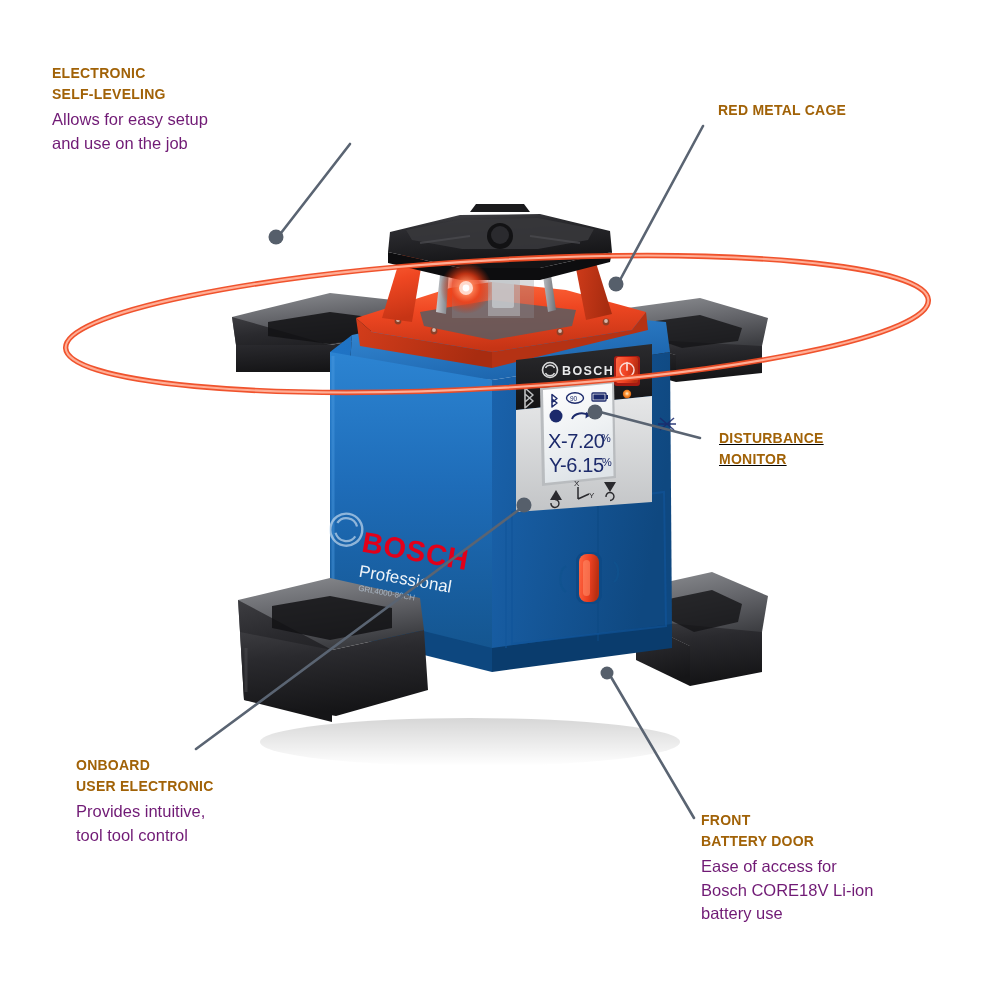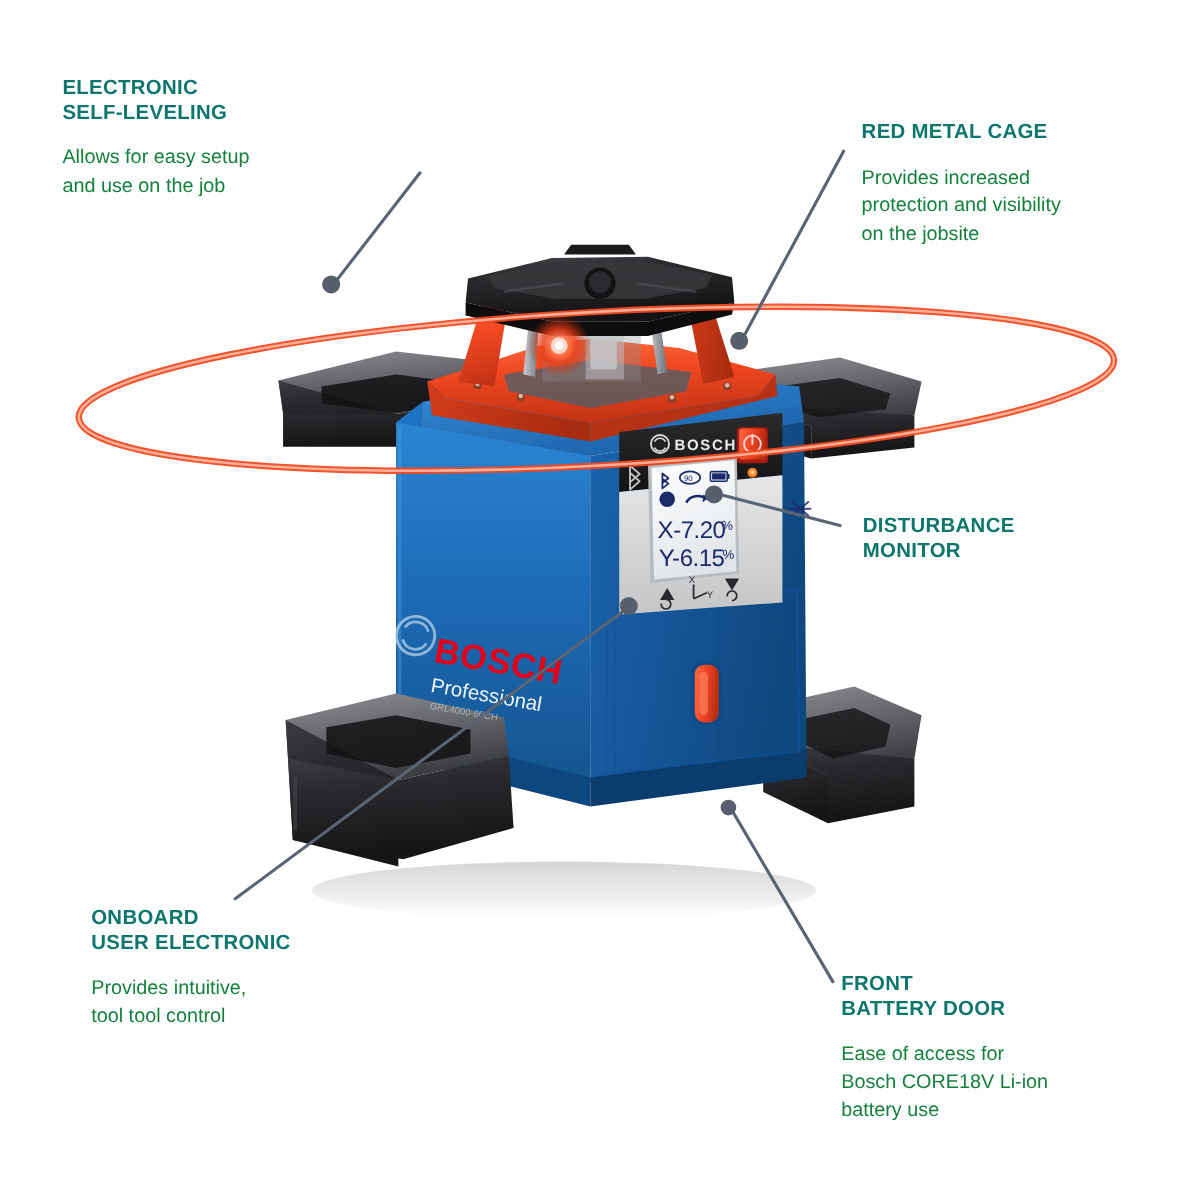--- a/index.html
+++ b/index.html
@@ -8,37 +8,37 @@
     width:1000px;height:1000px;position:relative;overflow:hidden;
     font-family:"Liberation Sans", sans-serif;
     -webkit-font-smoothing:antialiased;
   }
   #stage{position:absolute;left:0;top:0;width:1000px;height:1000px;background:#fff;}
 
   
   .callout{position:absolute;}
   .callout .title{
     font-weight:bold;
-    font-size:17px;
+    font-size:14px;
     line-height:20.5px;
     letter-spacing:0.25px;
-    color:#0f766e;
+    color:#a16207;
     white-space:pre-line;
   }
   .callout .body{
     font-size:16.5px;
     line-height:23.5px;
-    color:#15803d;
+    color:#701a75;
     white-space:pre-line;
-    margin-top:16px;
+    margin-top:4px;
   }
 
   #c-self-leveling{left:52px;  top:63px;  width:280px;}
   #c-red-cage{     left:718px; top:100px; width:270px;}
-  #c-disturbance{  left:719px; top:428px; width:275px;}
+  #c-disturbance{  left:719px; top:428px; width:275px;text-decoration:underline;}
   #c-onboard{      left:76px;  top:755px; width:260px;}
   #c-battery{      left:701px; top:810px; width:280px;}
 
   
   svg.layer{position:absolute;left:0;top:0;width:1000px;height:1000px;overflow:visible;}
   #leaders{z-index:40;}
   #product{z-index:20;}
   #laserline{z-index:30;pointer-events:none;}
 </style>
 </head>
@@ -354,23 +354,20 @@
 
   <div class="callout" id="c-self-leveling">
     <div class="title">ELECTRONIC
 SELF-LEVELING</div>
     <div class="body">Allows for easy setup
 and use on the job</div>
   </div>
 
   <div class="callout" id="c-red-cage">
     <div class="title">RED METAL CAGE</div>
-    <div class="body">Provides increased
-protection and visibility
-on the jobsite</div>
   </div>
 
   <div class="callout" id="c-disturbance">
     <div class="title">DISTURBANCE
 MONITOR</div>
   </div>
 
   <div class="callout" id="c-onboard">
     <div class="title">ONBOARD
 USER ELECTRONIC</div>

